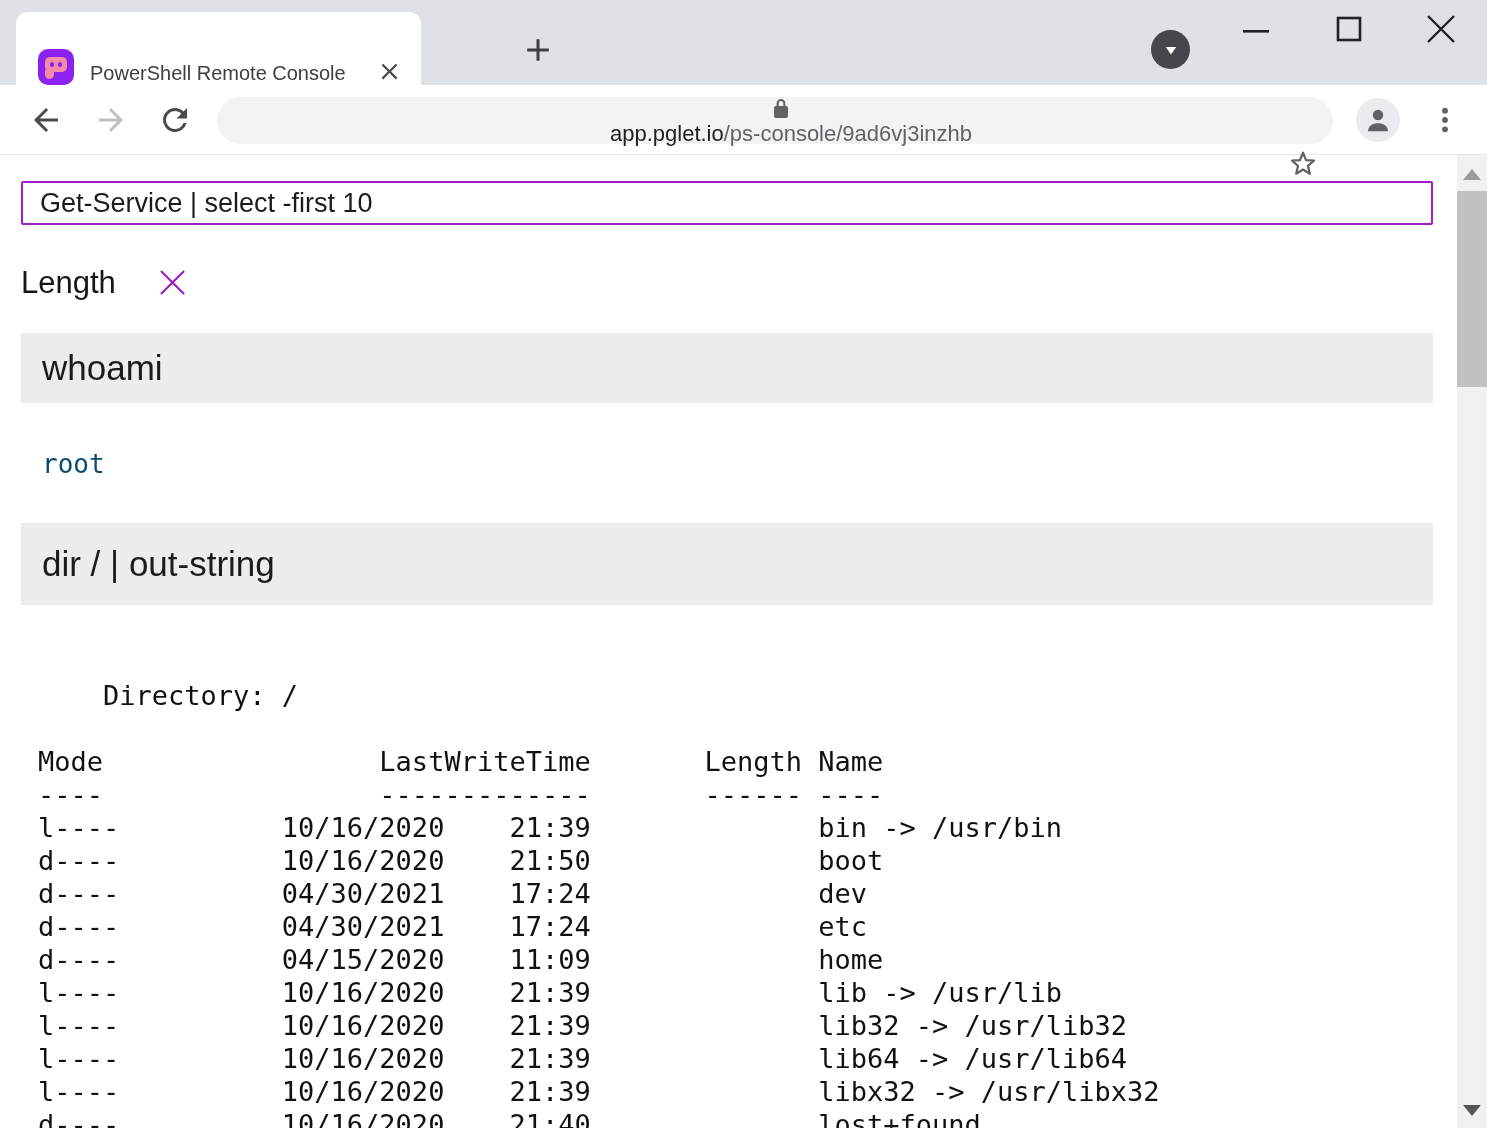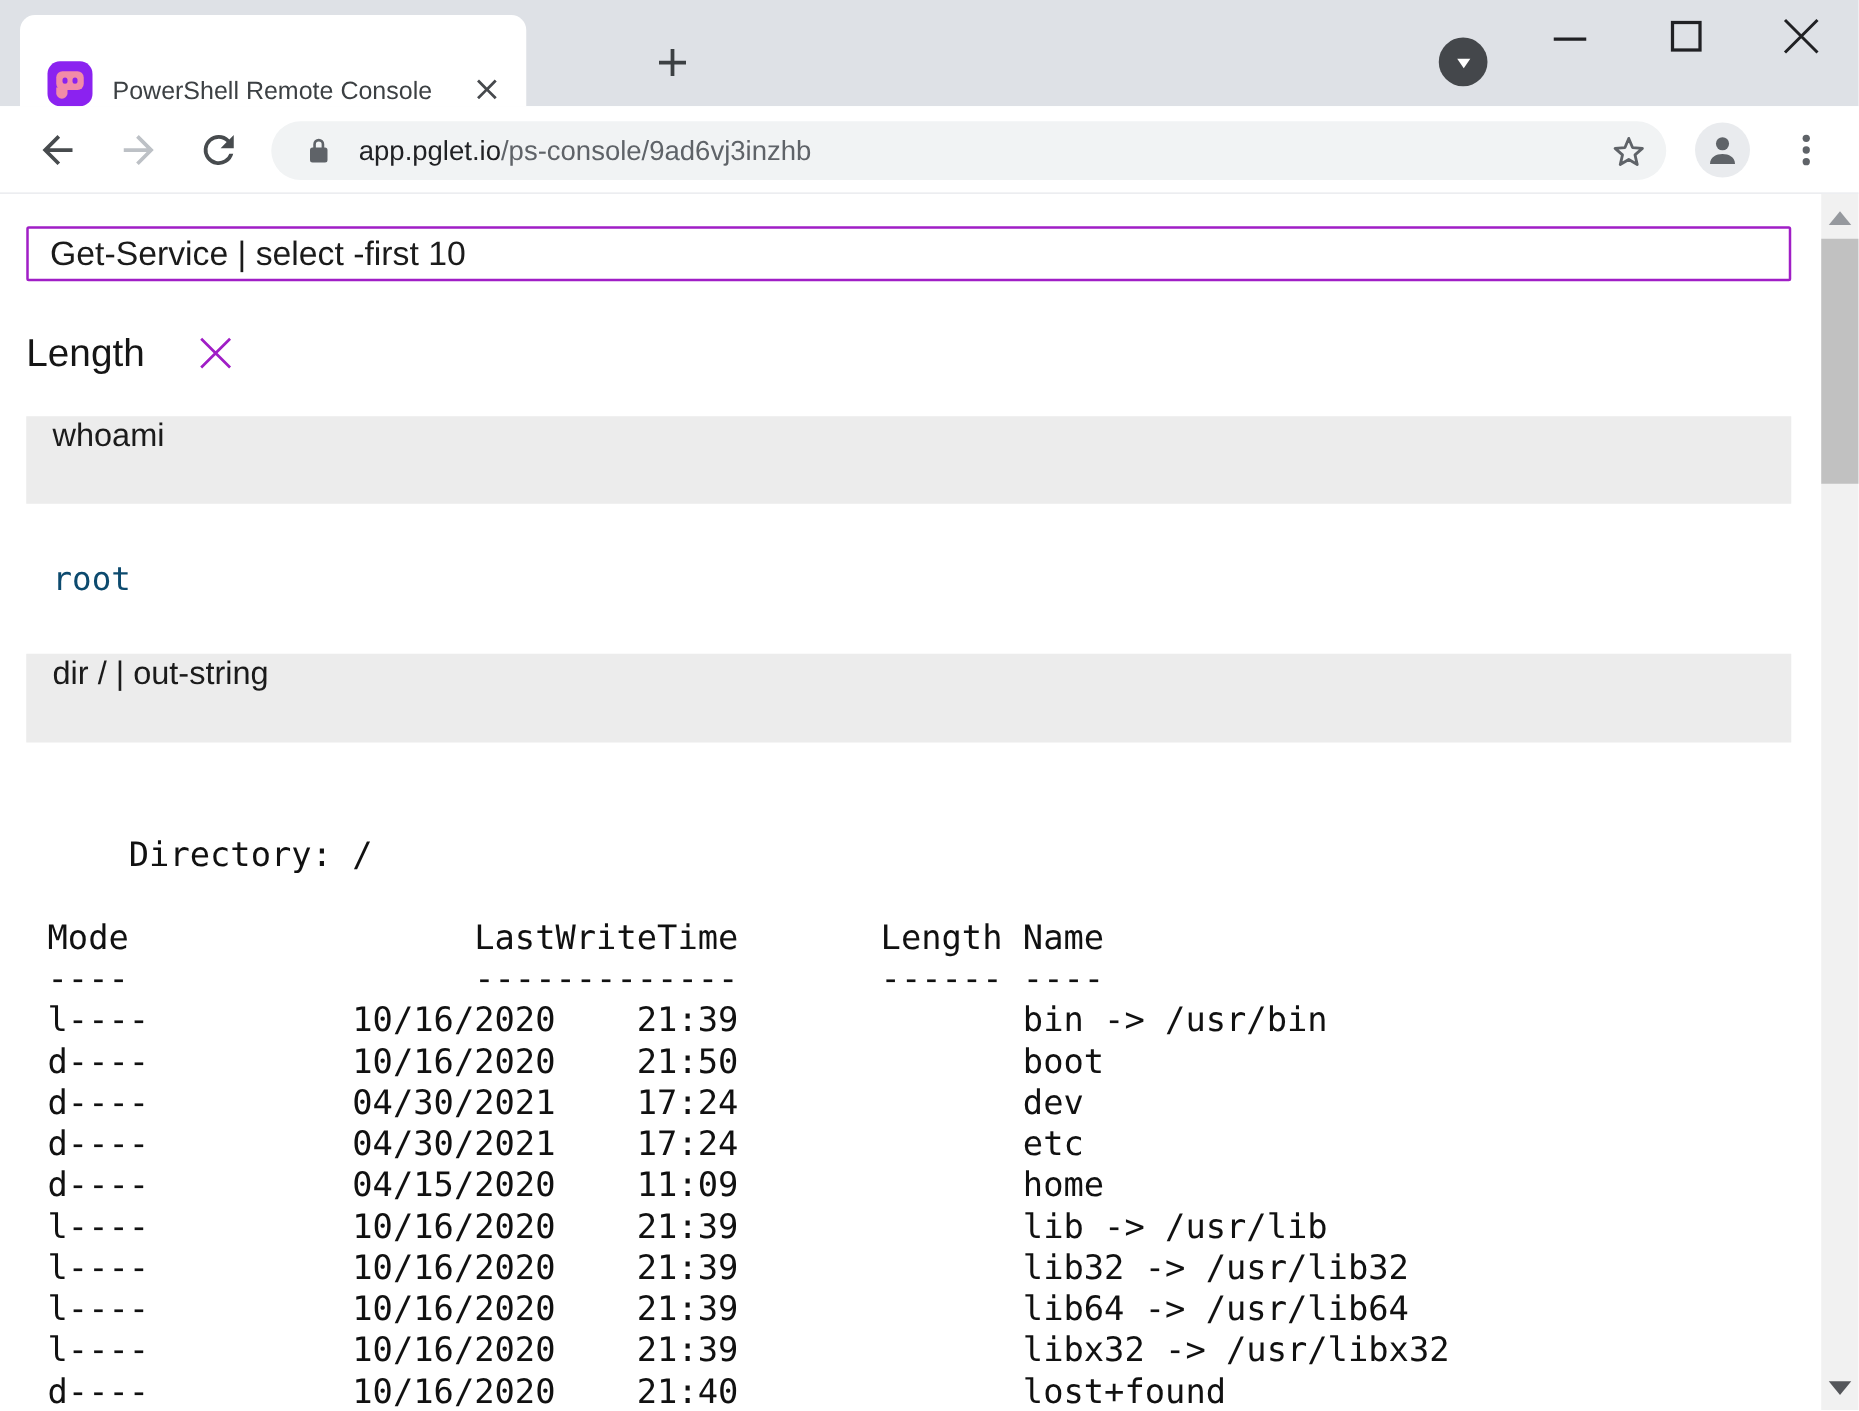--- a/index.html
+++ b/index.html
@@ -34,21 +34,21 @@
   .win-close { left:1424px; top:12px; }
 
   
   .navbar { position:relative; height:70px; background:#fff;
     border-bottom:1px solid #E6E8EB; }
   .back { left:28px; top:103px; }
   .back,.fwd,.reload { position:absolute; top:auto; }
   .navbar .abs { position:absolute; }
   .urlbar { position:absolute; left:217px; top:12px; width:1116px; height:47px;
     background:#F1F3F4; border-radius:24px; display:flex; align-items:center;
-    padding:0 14px 0 26px; }
+    padding:0 14px 0 26px;flex-direction:column; }
   .url-text { margin-left:20px; font-size:22px; white-space:nowrap; }
   .url-domain { color:#202124; }
   .url-path { color:#5F6368; }
   .url-star { margin-left:auto; }
   .avatar { position:absolute; left:1356px; top:13px; width:44px; height:44px;
     border-radius:50%; background:#E9EBEE; display:flex; align-items:center;
     justify-content:center; }
 
   
   .content { position:relative; height:973px; overflow:hidden; }
@@ -61,22 +61,22 @@
   .run-btn { flex:none; width:167px; height:59px; background:#A01EC6; color:#fff;
     border:none; border-radius:4px; font-family:"Liberation Sans", sans-serif;
     font-size:26px; font-weight:700; display:flex; align-items:center;
     justify-content:center; gap:18px; cursor:pointer; }
 
   .results-header { margin-top:39px; display:flex; align-items:center; gap:38px; }
   .results-title { font-size:31px; font-weight:400; color:#161616; }
   .clear-btn { display:flex; align-items:center; }
 
   .cmd-bar { margin-top:32px; height:70px; background:#ECECEC; display:flex;
-    padding-left:21px; font-size:26px; color:#1B1B1B; }
-  .cmd-bar.second { margin-top:0; height:71px; }
+    align-items:center; padding-left:21px; font-size:35px; color:#1B1B1B; }
+  .cmd-bar.second { margin-top:0; height:82px; }
   .output-line { margin:46px 0 44px; padding-left:21px;
     font-family:"DejaVu Sans Mono", monospace; font-size:26px; color:#0c4a6e; }
   .console-pre { margin-top:74px; padding-left:17px; white-space:pre;
     font-family:"DejaVu Sans Mono", monospace; font-size:27px; line-height:33px;
     color:#111; }
 
   
   .scrollbar { position:absolute; right:0; top:0; width:30px; height:973px;
     background:#F1F1F1; }
   .sb-up { position:absolute; top:14px; left:6px; width:0; height:0;

